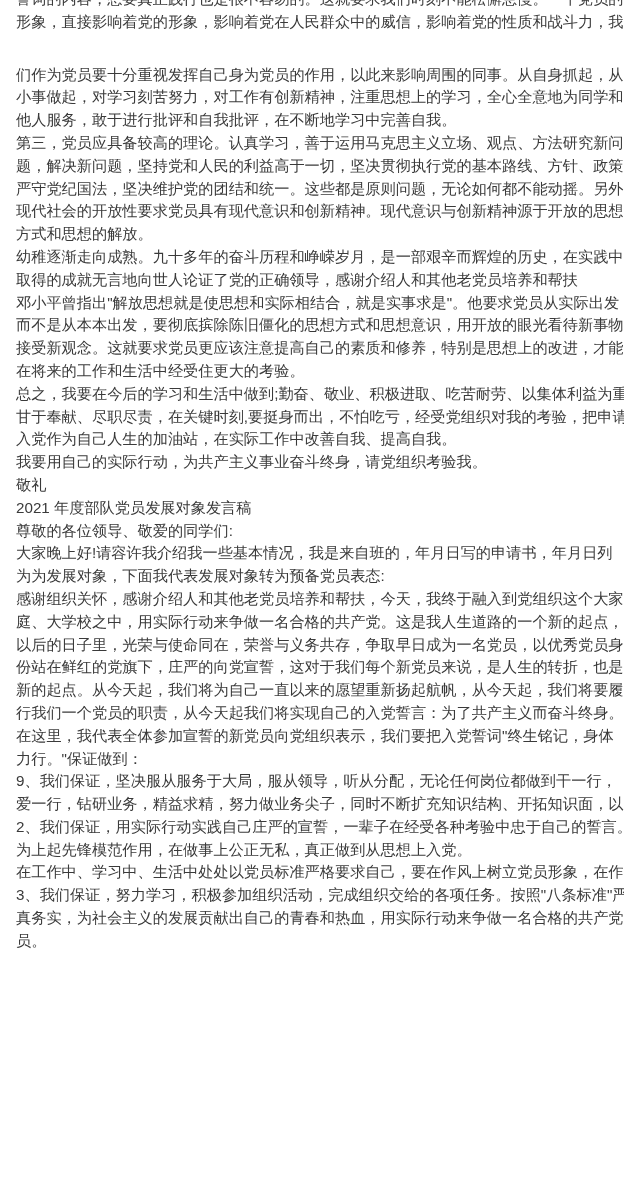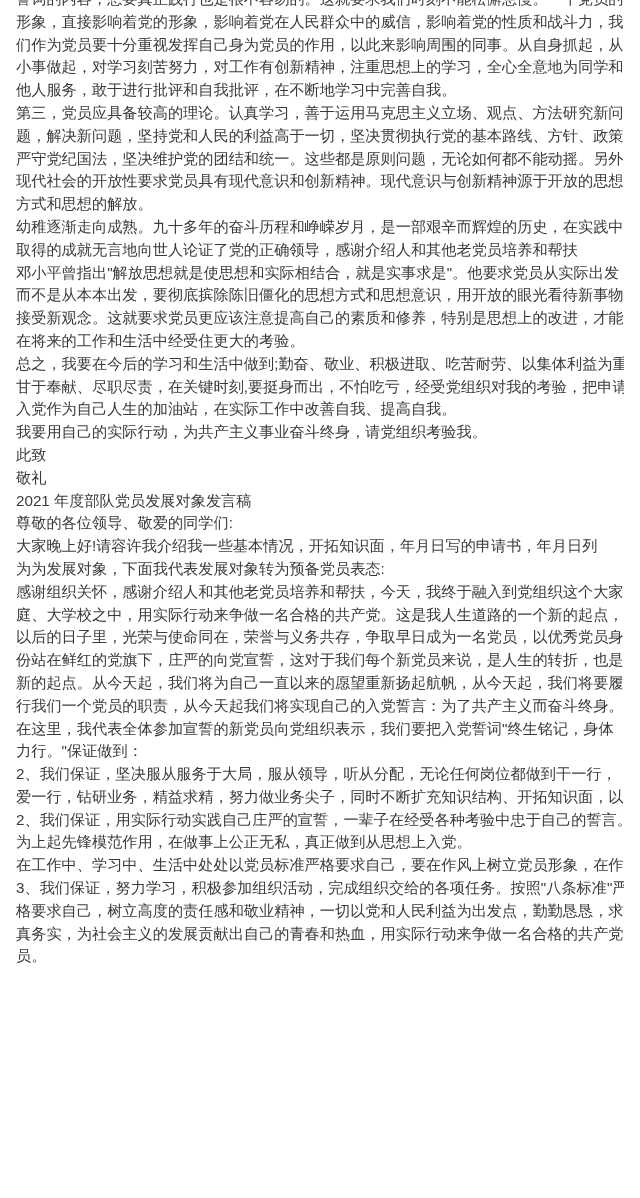--- a/index.html
+++ b/index.html
@@ -31,20 +31,21 @@
     padding: 0;
     white-space: nowrap;
     overflow: hidden;
     text-align: left;
   }
   
   .block-top {
     margin-top: -12px;
   }
   .block-main {
+    margin-top: 30px;
   }
 </style>
 </head>
 <body style="background: rgb(255, 255, 255);">
 
 <main class="page">
   <article class="doc" style="color: rgb(58, 58, 58);">
     <section class="block block-top">
         <p class="line">誓词的内容，想要真正践行也是很不容易的。这就要求我们时刻不能松懈怠慢。一个党员的</p>
         <p class="line">形象，直接影响着党的形象，影响着党在人民群众中的威信，影响着党的性质和战斗力，我</p>
@@ -61,38 +62,36 @@
         <p class="line">幼稚逐渐走向成熟。九十多年的奋斗历程和峥嵘岁月，是一部艰辛而辉煌的历史，在实践中</p>
         <p class="line">取得的成就无言地向世人论证了党的正确领导，感谢介绍人和其他老党员培养和帮扶</p>
         <p class="line">邓小平曾指出"解放思想就是使思想和实际相结合，就是实事求是"。他要求党员从实际出发，</p>
         <p class="line">而不是从本本出发，要彻底摈除陈旧僵化的思想方式和思想意识，用开放的眼光看待新事物，</p>
         <p class="line">接受新观念。这就要求党员更应该注意提高自己的素质和修养，特别是思想上的改进，才能</p>
         <p class="line">在将来的工作和生活中经受住更大的考验。</p>
         <p class="line">总之，我要在今后的学习和生活中做到;勤奋、敬业、积极进取、吃苦耐劳、以集体利益为重，</p>
         <p class="line">甘于奉献、尽职尽责，在关键时刻,要挺身而出，不怕吃亏，经受党组织对我的考验，把申请</p>
         <p class="line">入党作为自己人生的加油站，在实际工作中改善自我、提高自我。</p>
         <p class="line">我要用自己的实际行动，为共产主义事业奋斗终身，请党组织考验我。</p>
-        <p class="line">此致</p>
         <p class="line">敬礼</p>
         <p class="line">2021 年度部队党员发展对象发言稿</p>
         <p class="line">尊敬的各位领导、敬爱的同学们:</p>
-        <p class="line">大家晚上好!请容许我介绍我一些基本情况，开拓知识面，年月日写的申请书，年月日列</p>
+        <p class="line">大家晚上好!请容许我介绍我一些基本情况，我是来自班的，年月日写的申请书，年月日列</p>
         <p class="line">为为发展对象，下面我代表发展对象转为预备党员表态:</p>
         <p class="line">感谢组织关怀，感谢介绍人和其他老党员培养和帮扶，今天，我终于融入到党组织这个大家</p>
         <p class="line">庭、大学校之中，用实际行动来争做一名合格的共产党。这是我人生道路的一个新的起点，</p>
         <p class="line">以后的日子里，光荣与使命同在，荣誉与义务共存，争取早日成为一名党员，以优秀党员身</p>
         <p class="line">份站在鲜红的党旗下，庄严的向党宣誓，这对于我们每个新党员来说，是人生的转折，也是</p>
         <p class="line">新的起点。从今天起，我们将为自己一直以来的愿望重新扬起航帆，从今天起，我们将要履</p>
         <p class="line">行我们一个党员的职责，从今天起我们将实现自己的入党誓言：为了共产主义而奋斗终身。</p>
         <p class="line">在这里，我代表全体参加宣誓的新党员向党组织表示，我们要把入党誓词"终生铭记，身体</p>
         <p class="line">力行。"保证做到：</p>
-        <p class="line">2、我们保证，坚决服从服务于大局，服从领导，听从分配，无论任何岗位都做到干一行，</p>
+        <p class="line">9、我们保证，坚决服从服务于大局，服从领导，听从分配，无论任何岗位都做到干一行，</p>
         <p class="line">爱一行，钻研业务，精益求精，努力做业务尖子，同时不断扩充知识结构、开拓知识面，以</p>
         <p class="line">2、我们保证，用实际行动实践自己庄严的宣誓，一辈子在经受各种考验中忠于自己的誓言。</p>
         <p class="line">为上起先锋模范作用，在做事上公正无私，真正做到从思想上入党。</p>
         <p class="line">在工作中、学习中、生活中处处以党员标准严格要求自己，要在作风上树立党员形象，在作</p>
         <p class="line">3、我们保证，努力学习，积极参加组织活动，完成组织交给的各项任务。按照"八条标准"严</p>
-        <p class="line">格要求自己，树立高度的责任感和敬业精神，一切以党和人民利益为出发点，勤勤恳恳，求</p>
         <p class="line">真务实，为社会主义的发展贡献出自己的青春和热血，用实际行动来争做一名合格的共产党</p>
         <p class="line">员。</p>
       </section>
   </article>
 </main>
 
 </body></html>

